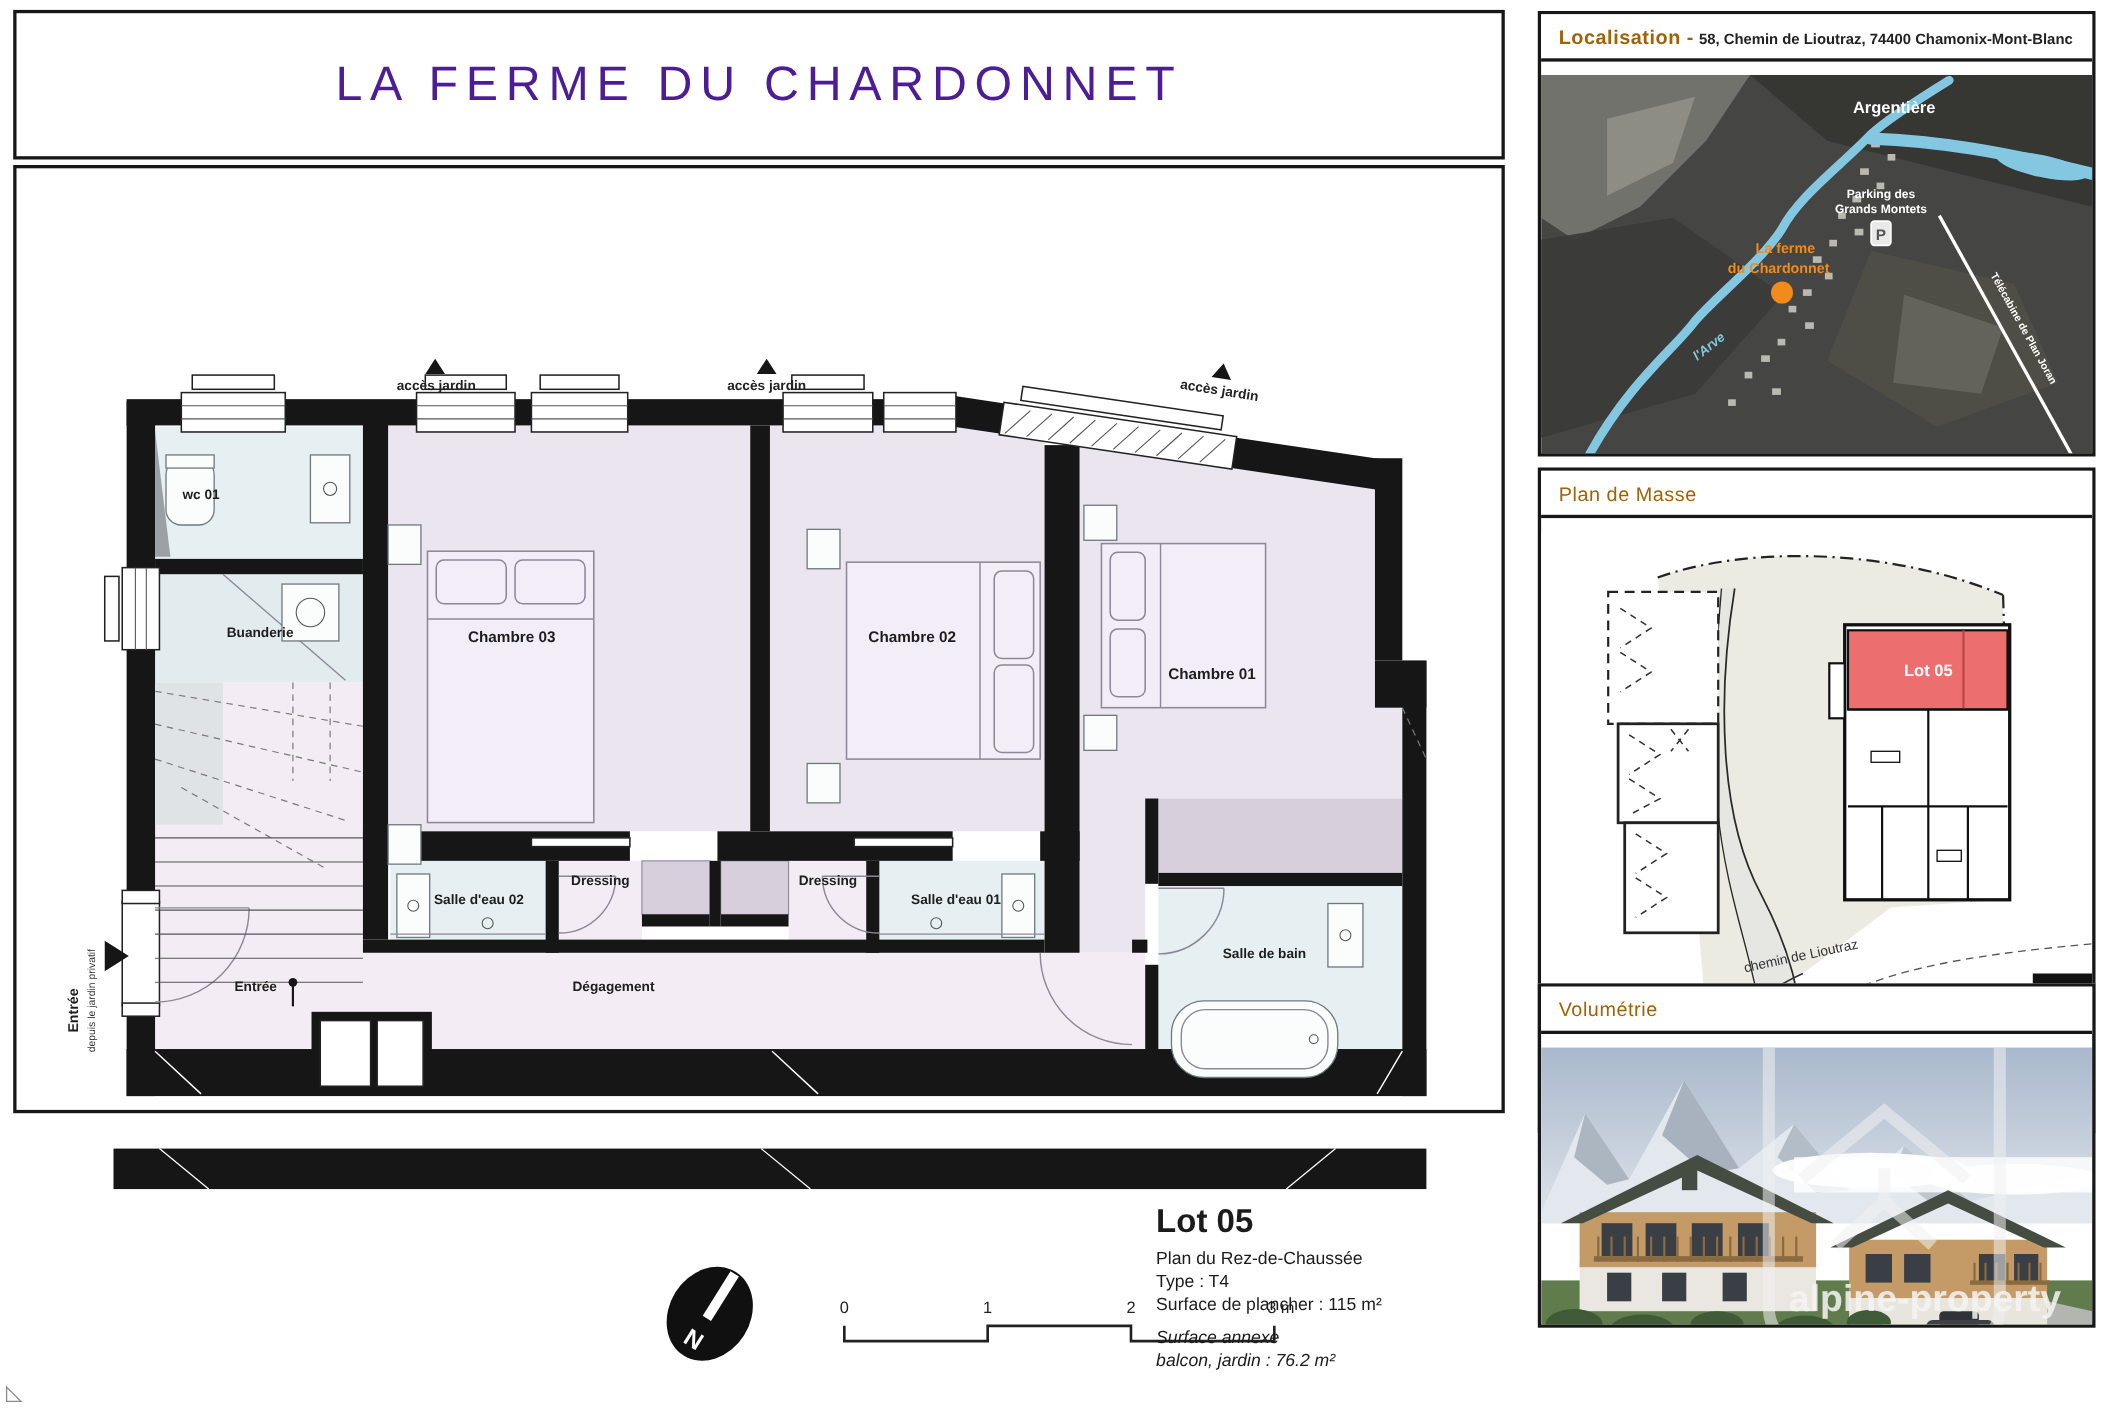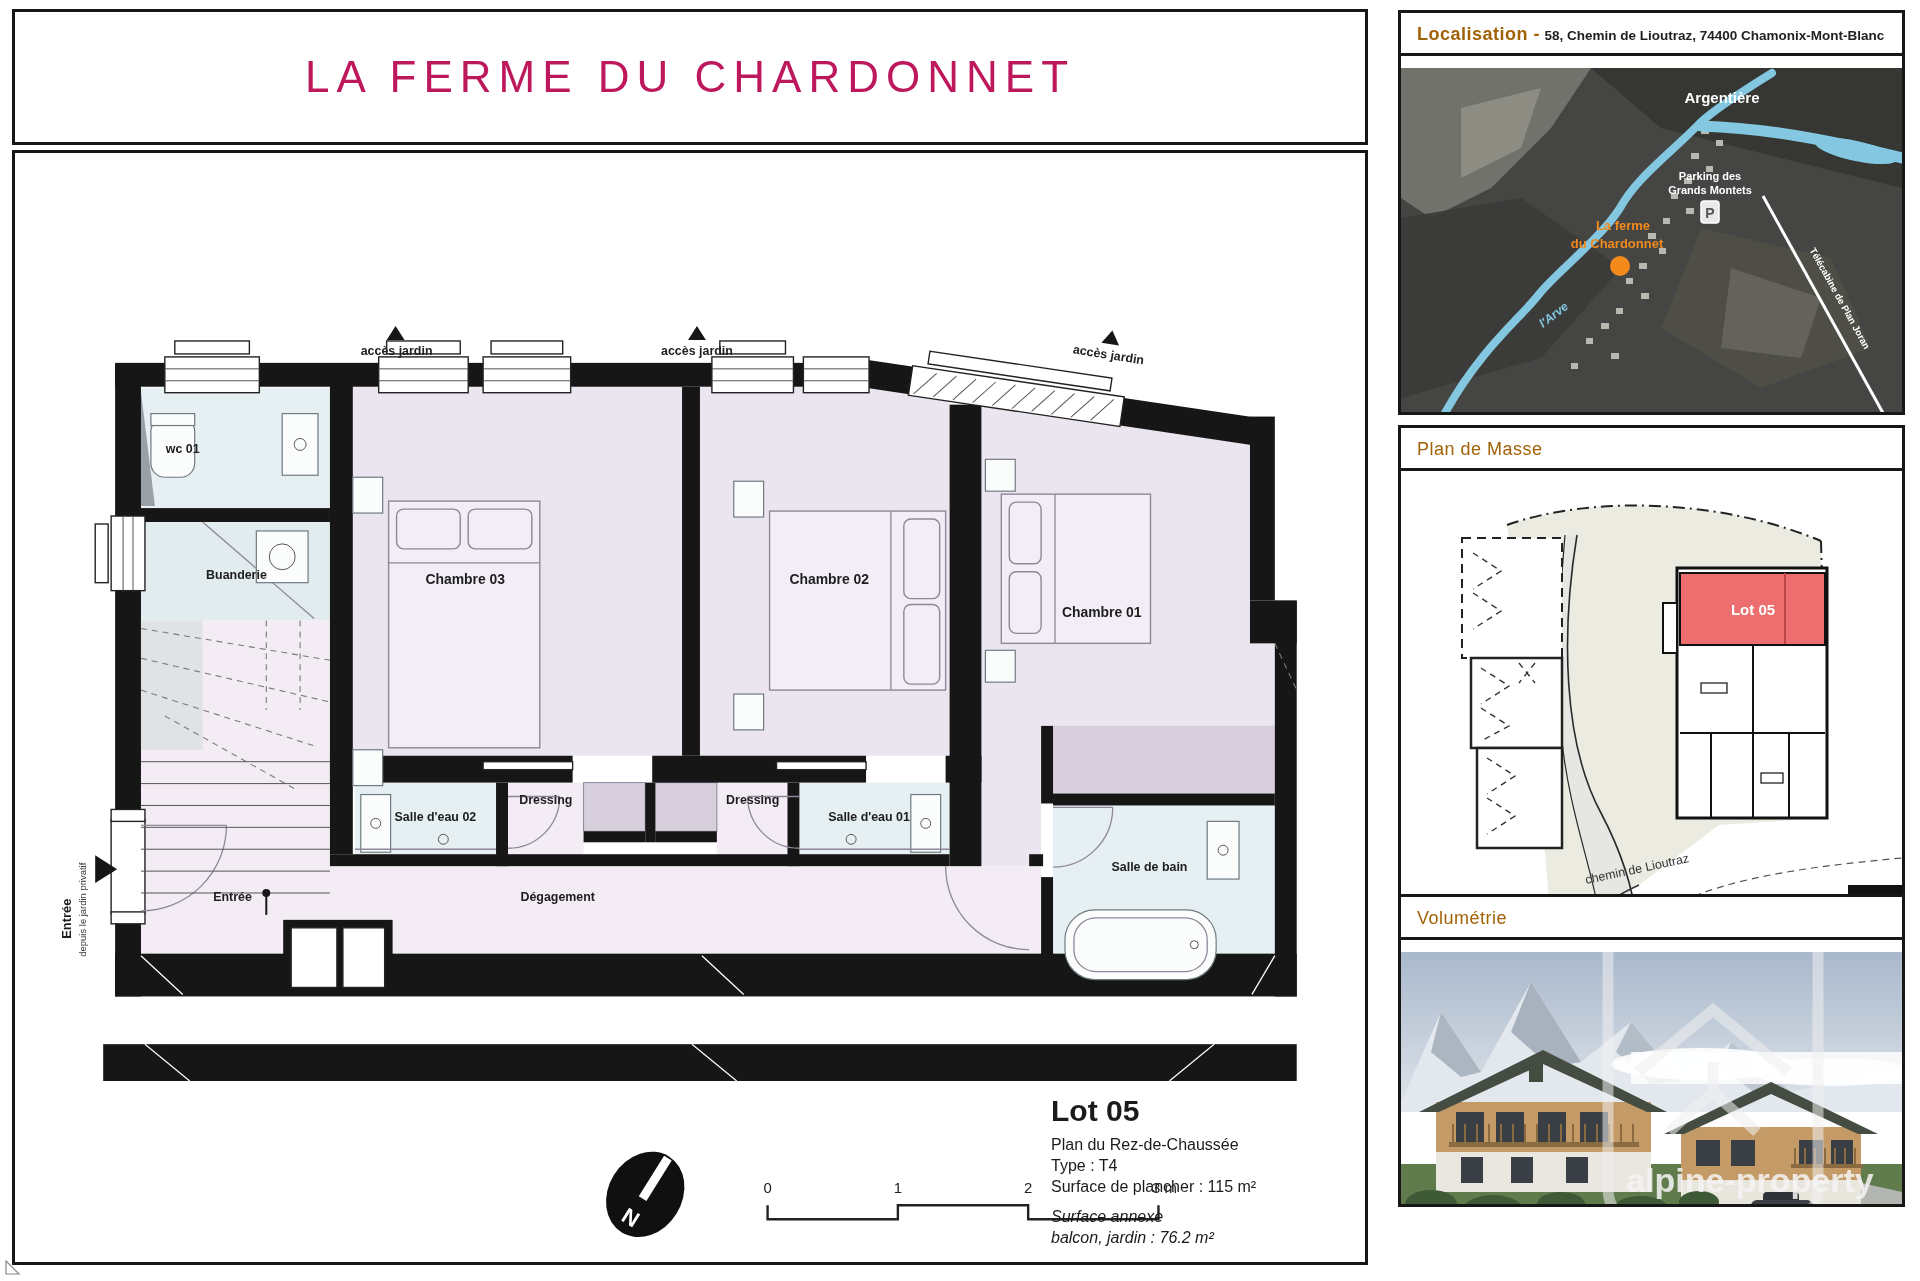--- a/index.html
+++ b/index.html
@@ -1,22 +1,22 @@
 <!DOCTYPE html>
 <html><head>
 <meta charset="utf-8">
 <style>
   html,body{margin:0;padding:0;background:#fff;}
   body{width:1920px;height:1281px;position:relative;font-family:"Liberation Sans",sans-serif;overflow:hidden;}
   .box{position:absolute;border:3px solid #171717;background:#fff;box-sizing:border-box;}
   
   #title-box{left:12px;top:9px;width:1356px;height:136px;display:flex;align-items:center;justify-content:center;}
-  #title-box h1{margin:0;font-size:44px;font-weight:400;letter-spacing:7px;color:#be185d;}
+  #title-box h1{margin:0;font-size:44px;font-weight:400;letter-spacing:7px;color:#4c1d95;}
   
-  #main-box{left:12px;top:150px;width:1356px;height:1115px;}
+  #main-box{left:12px;top:150px;width:1356px;height:862px;}
   #plan-svg{position:absolute;left:0;top:0;}
   #lot-block{position:absolute;left:1036px;top:941px;width:320px;color:#1b1b1b;}
   #lot-block .lot-name{font-size:30px;font-weight:700;margin:0 0 8px 0;}
   #lot-block .l{font-size:16px;margin:3px 0;}
   #lot-block .it{font-style:italic;margin-top:12px;}
   #lot-block .sm{font-size:16px;font-style:italic;}
   
   .side-box{left:1398px;width:507px;display:flex;flex-direction:column;}
   #loc-box{top:10px;height:405px;}
   #masse-box{top:425px;height:605px;}

